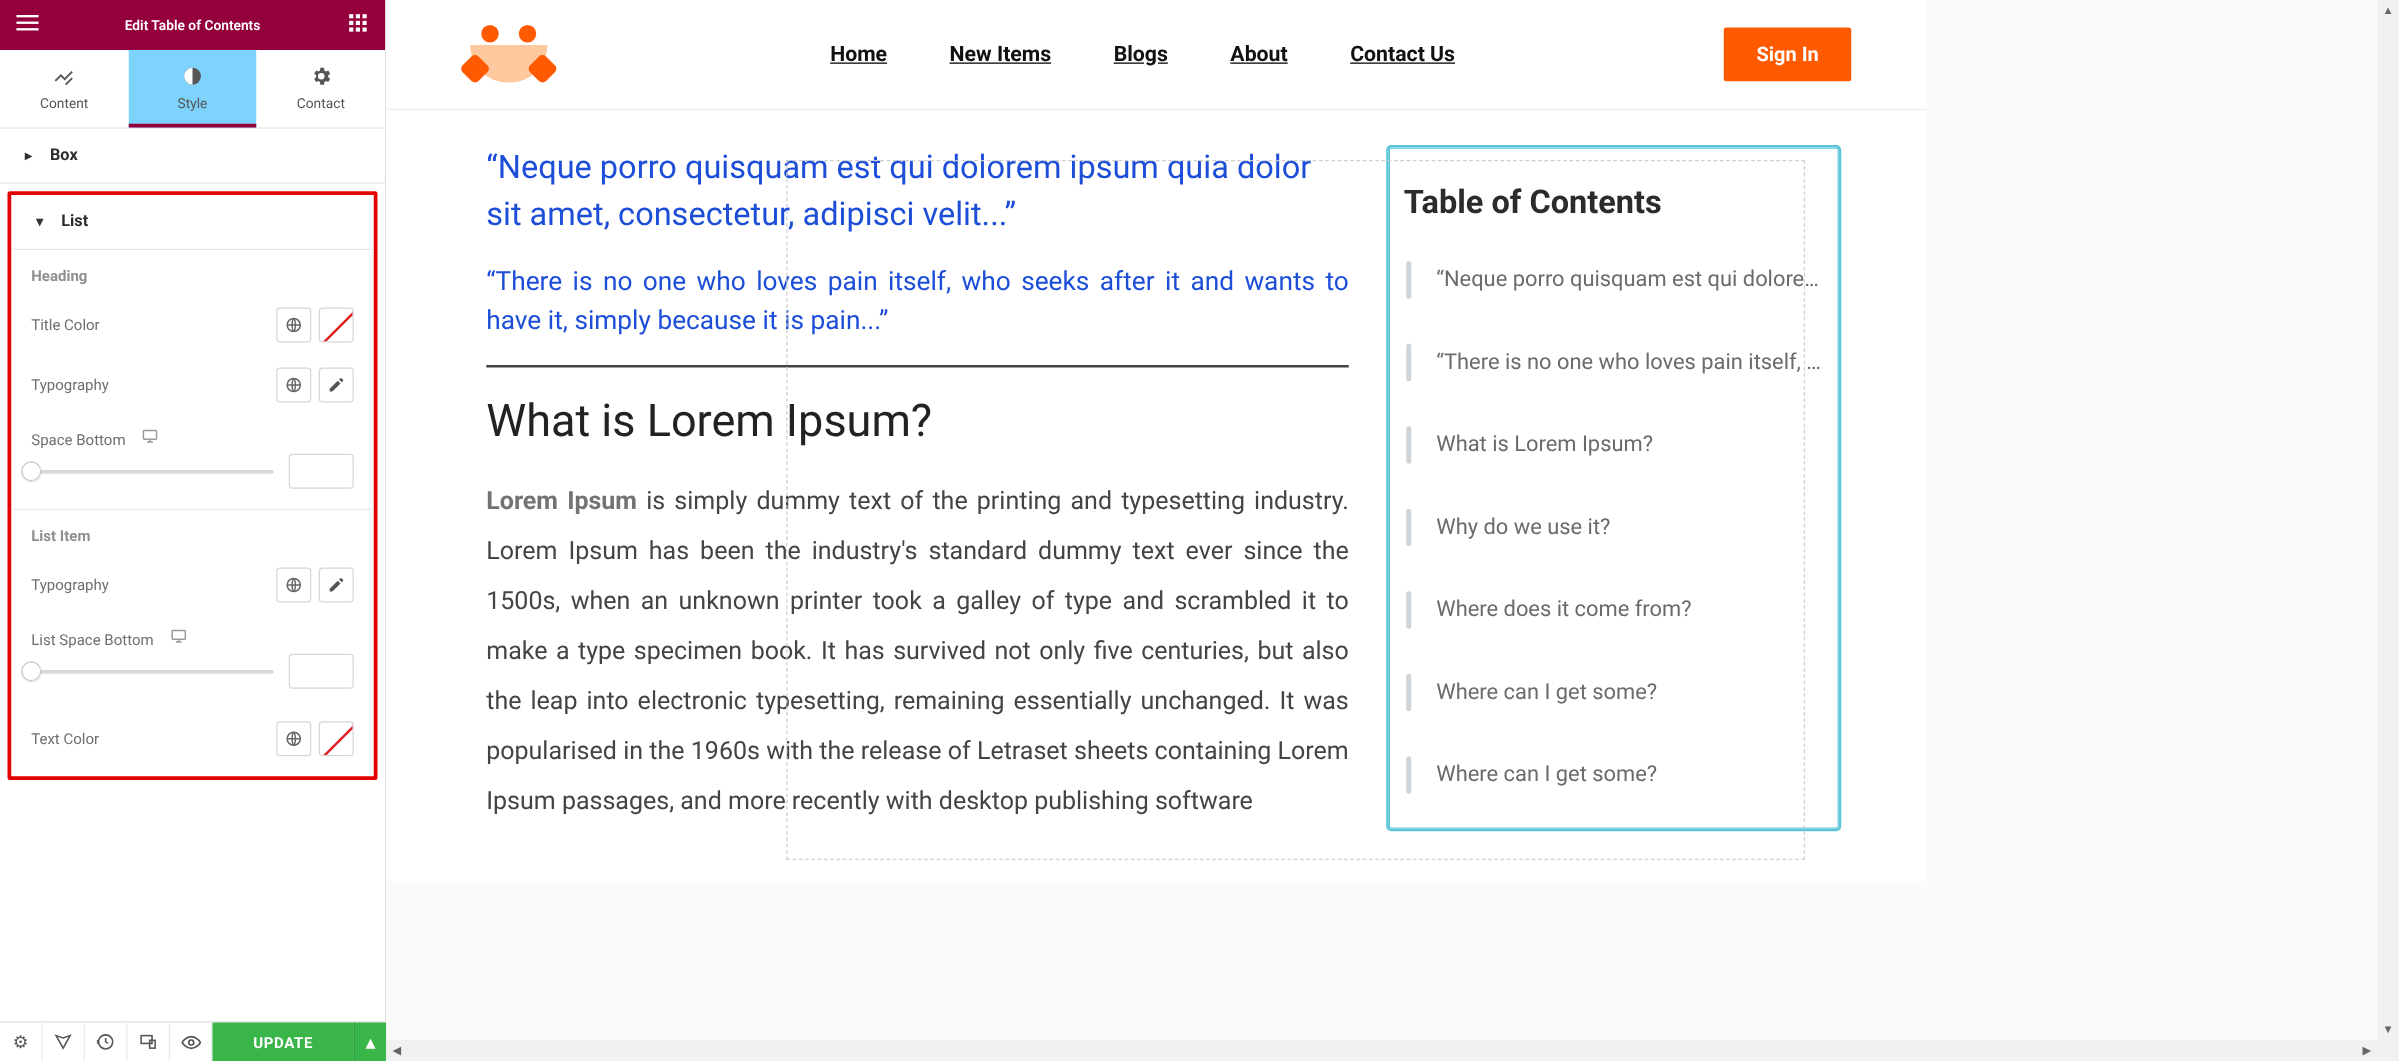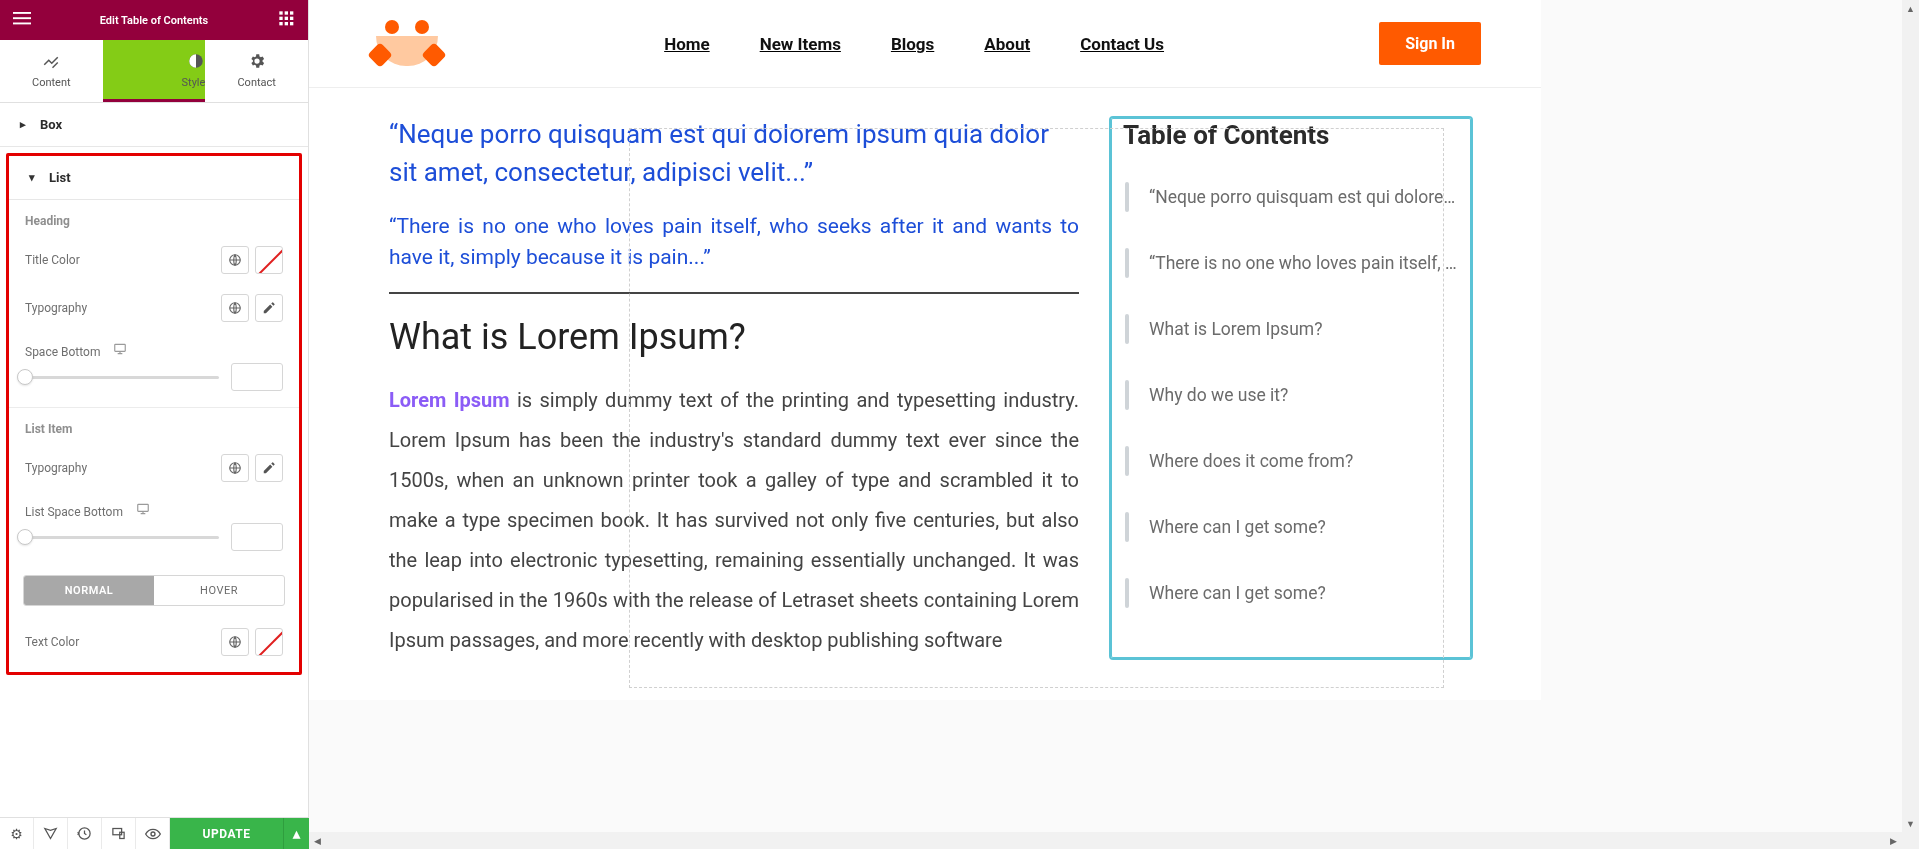--- a/index.html
+++ b/index.html
@@ -17,21 +17,21 @@
   }
   .sidebar-header .burger { width:24px; text-align:center; cursor:pointer;}
   .sidebar-header .title { flex:1; text-align:center; font-size:11px; font-weight:600;}
   .sidebar-header .grid-btn { width:24px; text-align:center; cursor:pointer;}
 
   .tabs-row { display:flex; border-bottom:1px solid #e0e0e0; background:#fff; }
   .tabs-row .tab {
     flex:1; text-align:center; padding:12px 0 10px; font-size:11px; color:#555; cursor:pointer;
     display:flex; flex-direction:column; align-items:center; gap:6px;
   }
-  .tabs-row .tab.active { border-bottom:3px solid #93003c; background:#84cc16;align-items:flex-end;}
+  .tabs-row .tab.active { border-bottom:3px solid #93003c; background:#7dd3fc;}
   .tabs-row .tab svg,.tabs-row .tab .ti { width:18px; height:18px; }
 
   .panel-body { flex:1; overflow-y:auto; background:#fff; padding:0 0 8px; }
 
   .accordion {
     border-bottom:1px solid #e7e7e7; padding:14px 20px; font-size:13px; font-weight:700;
     color:#2c2c2c; cursor:pointer; display:flex; align-items:center; gap:10px;
   }
   .accordion .caret { font-size:11px; color:#333; width:10px;}
   
@@ -126,24 +126,24 @@
   .navlinks a{font-size:17px; font-weight:700; color:#111; text-decoration:none; cursor:pointer;}
   .signin{background:#ff5a00; color:#fff; padding:12px 26px; font-weight:700; font-size:16px; border-radius:2px; cursor:pointer;}
 
   .page-row{display:flex; padding:28px 0 40px 80px; gap:30px;}
   .article{width:690px;}
   .article h3.quote{font-size:26px; font-weight:400; line-height:1.45; color:#1d4ed8; margin-bottom:20px;}
   .article h3.quote.second{font-size:21px; text-align:justify;}
   .article hr{border:none; border-top:2px solid #444; margin:18px 0 22px;}
   .article h2{font-size:36px; font-weight:400; color:#222; margin-bottom:22px;}
   .article p{font-size:20px; line-height:2.0; color:#444; text-align:justify;}
-  .article p b{color:#8b5cf6;}
+  .article p b{color:#737373;}
 
   .toc-widget{
-    width:364px; border:2px solid #5bc3d6; border-radius:4px; padding:2px 0 10px;
+    width:364px; border:2px solid #5bc3d6; border-radius:4px; padding:29px 0 10px;
     background:#fff; position:relative;
   }
   .toc-widget.selected{box-shadow:0 0 0 1px #5bc3d6 inset;}
   .toc-title{font-size:26px; font-weight:700; color:#2b2b2b; padding:0 12px 14px;}
   .toc-item{
     display:flex; align-items:center; gap:20px; padding:18px 14px; color:#6b6b6b; font-size:17.5px;
     cursor:default;
   }
   .toc-item .bar{width:4px; height:30px; background:#cfd4d8; border-radius:2px; flex-shrink:0;}
   .toc-item .txt{white-space:nowrap; overflow:hidden; text-overflow:ellipsis; max-width:340px;}
@@ -303,24 +303,20 @@
             </span>
           </span>
         </div>
         <div class="slider-block" style="border-bottom:none;">
           <div class="slider-track">
               <div class="slider-thumb"></div>
             </div>
           <input class="num-input" style="">
         </div>
 
-        <div class="state-tabs">
-          <div class="state active">NORMAL</div>
-          <div class="state">HOVER</div>
-        </div>
 
         <div class="control-row">
           <span>Text Color</span>
           <div class="ctrl-right">
             <div class="iconbtn">
               <svg viewBox="0 0 24 24" fill="none" stroke="#666" stroke-width="2">
                   <circle cx="12" cy="12" r="9"></circle>
                   <path d="M3 12h18M12 3c3 3 3 15 0 18M12 3c-3 3-3 15 0 18"></path>
                 </svg>
             </div>

